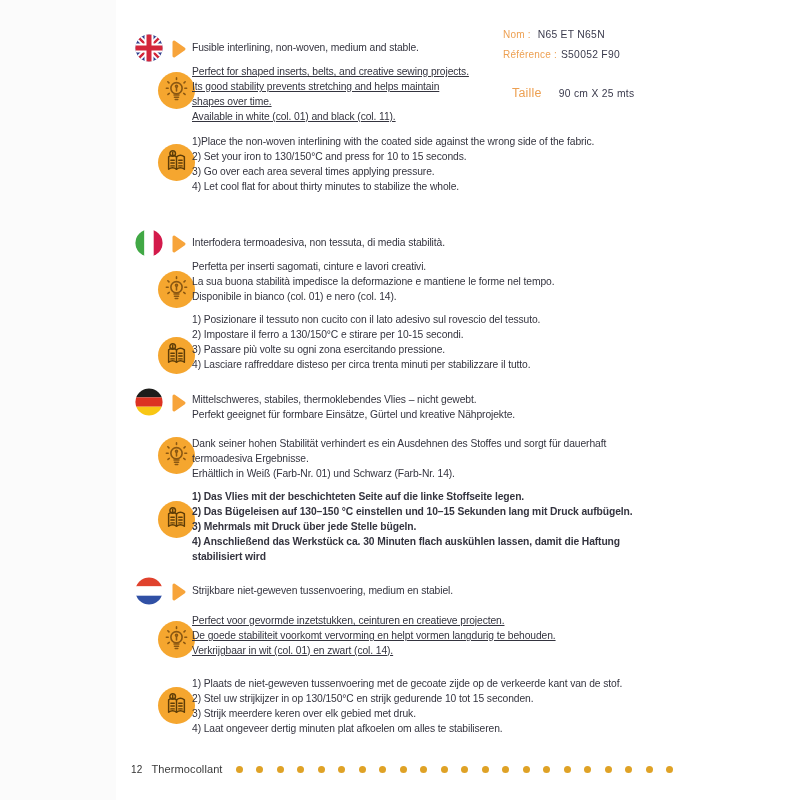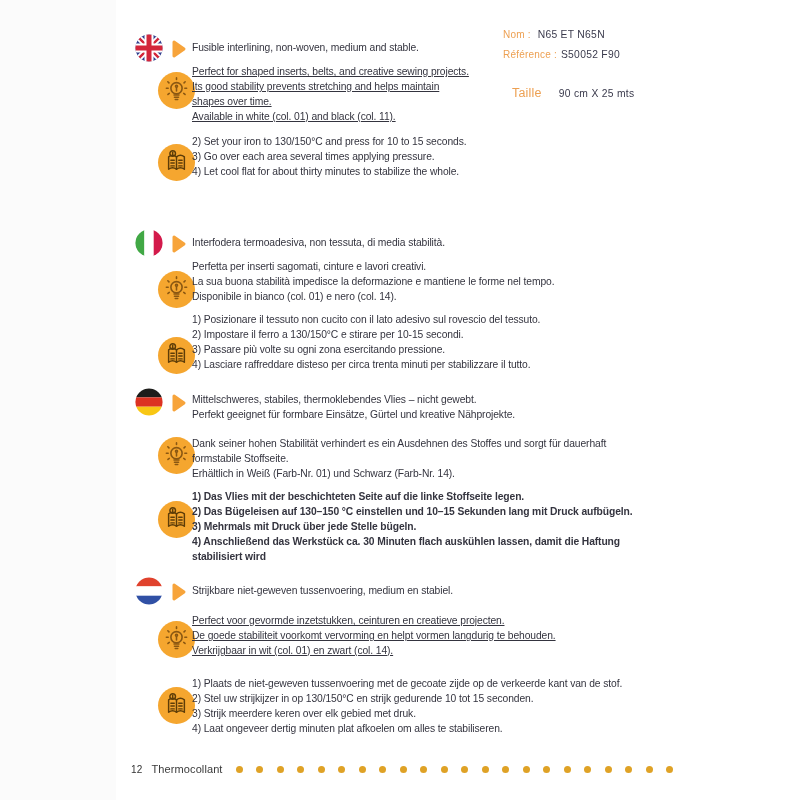--- a/index.html
+++ b/index.html
@@ -78,20 +78,21 @@
   <span class="abs icon-circle" style="left:158px;top:144px;">
     <svg width="27" height="27" viewBox="0 0 24 24" fill="none" stroke="#5e3d08" stroke-width="1.3" stroke-linecap="round" stroke-linejoin="round">
       <path d="M12 7 c-2-1.6-5-1.6-7 0 v11 c2-1.6 5-1.6 7 0 c2-1.6 5-1.6 7 0 v-11 c-2-1.6-5-1.6-7 0 z"></path>
       <path d="M12 7 v11"></path>
       <path d="M7 10 h3 M7 12.5 h3 M7 15 h3 M14 10 h3 M14 12.5 h3 M14 15 h3"></path>
       <circle cx="8.6" cy="4" r="2.5"></circle>
       <path d="M8.6 2.9 v2.2"></path>
     </svg>
   </span>
   <div class="abs" style="left:192px;top:134px;">
+    <div class="line">1)Place the non-woven interlining with the coated side against the wrong side of the fabric.</div>
     <div class="line">2) Set your iron to 130/150°C and press for 10 to 15 seconds.</div>
     <div class="line">3) Go over each area several times applying pressure.</div>
     <div class="line">4) Let cool flat for about thirty minutes to stabilize the whole.</div>
   </div>
 </section>
 
 <header>
   <div class="hdr-row gap8" style="left:503px;top:29px;">
     <span class="hdr-label">Nom :</span>
     <span class="hdr-value">N65 ET N65N</span>
@@ -189,21 +190,21 @@
     <svg width="27" height="27" viewBox="0 0 24 24" fill="none" stroke="#8a5712" stroke-width="1.4" stroke-linecap="round">
       <circle cx="12" cy="10" r="5"></circle>
       <circle cx="12" cy="8.3" r="0.9"></circle>
       <path d="M12 9.8 v2.6"></path>
       <path d="M9.8 16 h4.4 M10.2 18 h3.6 M10.9 20 h2.2"></path>
       <path d="M12 2.2 v-1.4 M5.3 5.2 l-1-1 M18.7 5.2 l1-1 M4.6 10 h-1.6 M19.4 10 h1.6 M5.6 14.6 l-1.2 0.9 M18.4 14.6 l1.2 0.9"></path>
     </svg>
   </span>
   <div class="abs" style="left:192px;top:436px;">
     <div class="line">Dank seiner hohen Stabilität verhindert es ein Ausdehnen des Stoffes und sorgt für dauerhaft</div>
-    <div class="line">formstabile Stoffseite.</div>
+    <div class="line">termoadesiva Ergebnisse.</div>
     <div class="line">Erhältlich in Weiß (Farb-Nr. 01) und Schwarz (Farb-Nr. 14).</div>
   </div>
 
   <span class="abs icon-circle" style="left:158px;top:501px;">
     <svg width="27" height="27" viewBox="0 0 24 24" fill="none" stroke="#5e3d08" stroke-width="1.3" stroke-linecap="round" stroke-linejoin="round">
       <path d="M12 7 c-2-1.6-5-1.6-7 0 v11 c2-1.6 5-1.6 7 0 c2-1.6 5-1.6 7 0 v-11 c-2-1.6-5-1.6-7 0 z"></path>
       <path d="M12 7 v11"></path>
       <path d="M7 10 h3 M7 12.5 h3 M7 15 h3 M14 10 h3 M14 12.5 h3 M14 15 h3"></path>
       <circle cx="8.6" cy="4" r="2.5"></circle>
       <path d="M8.6 2.9 v2.2"></path>

